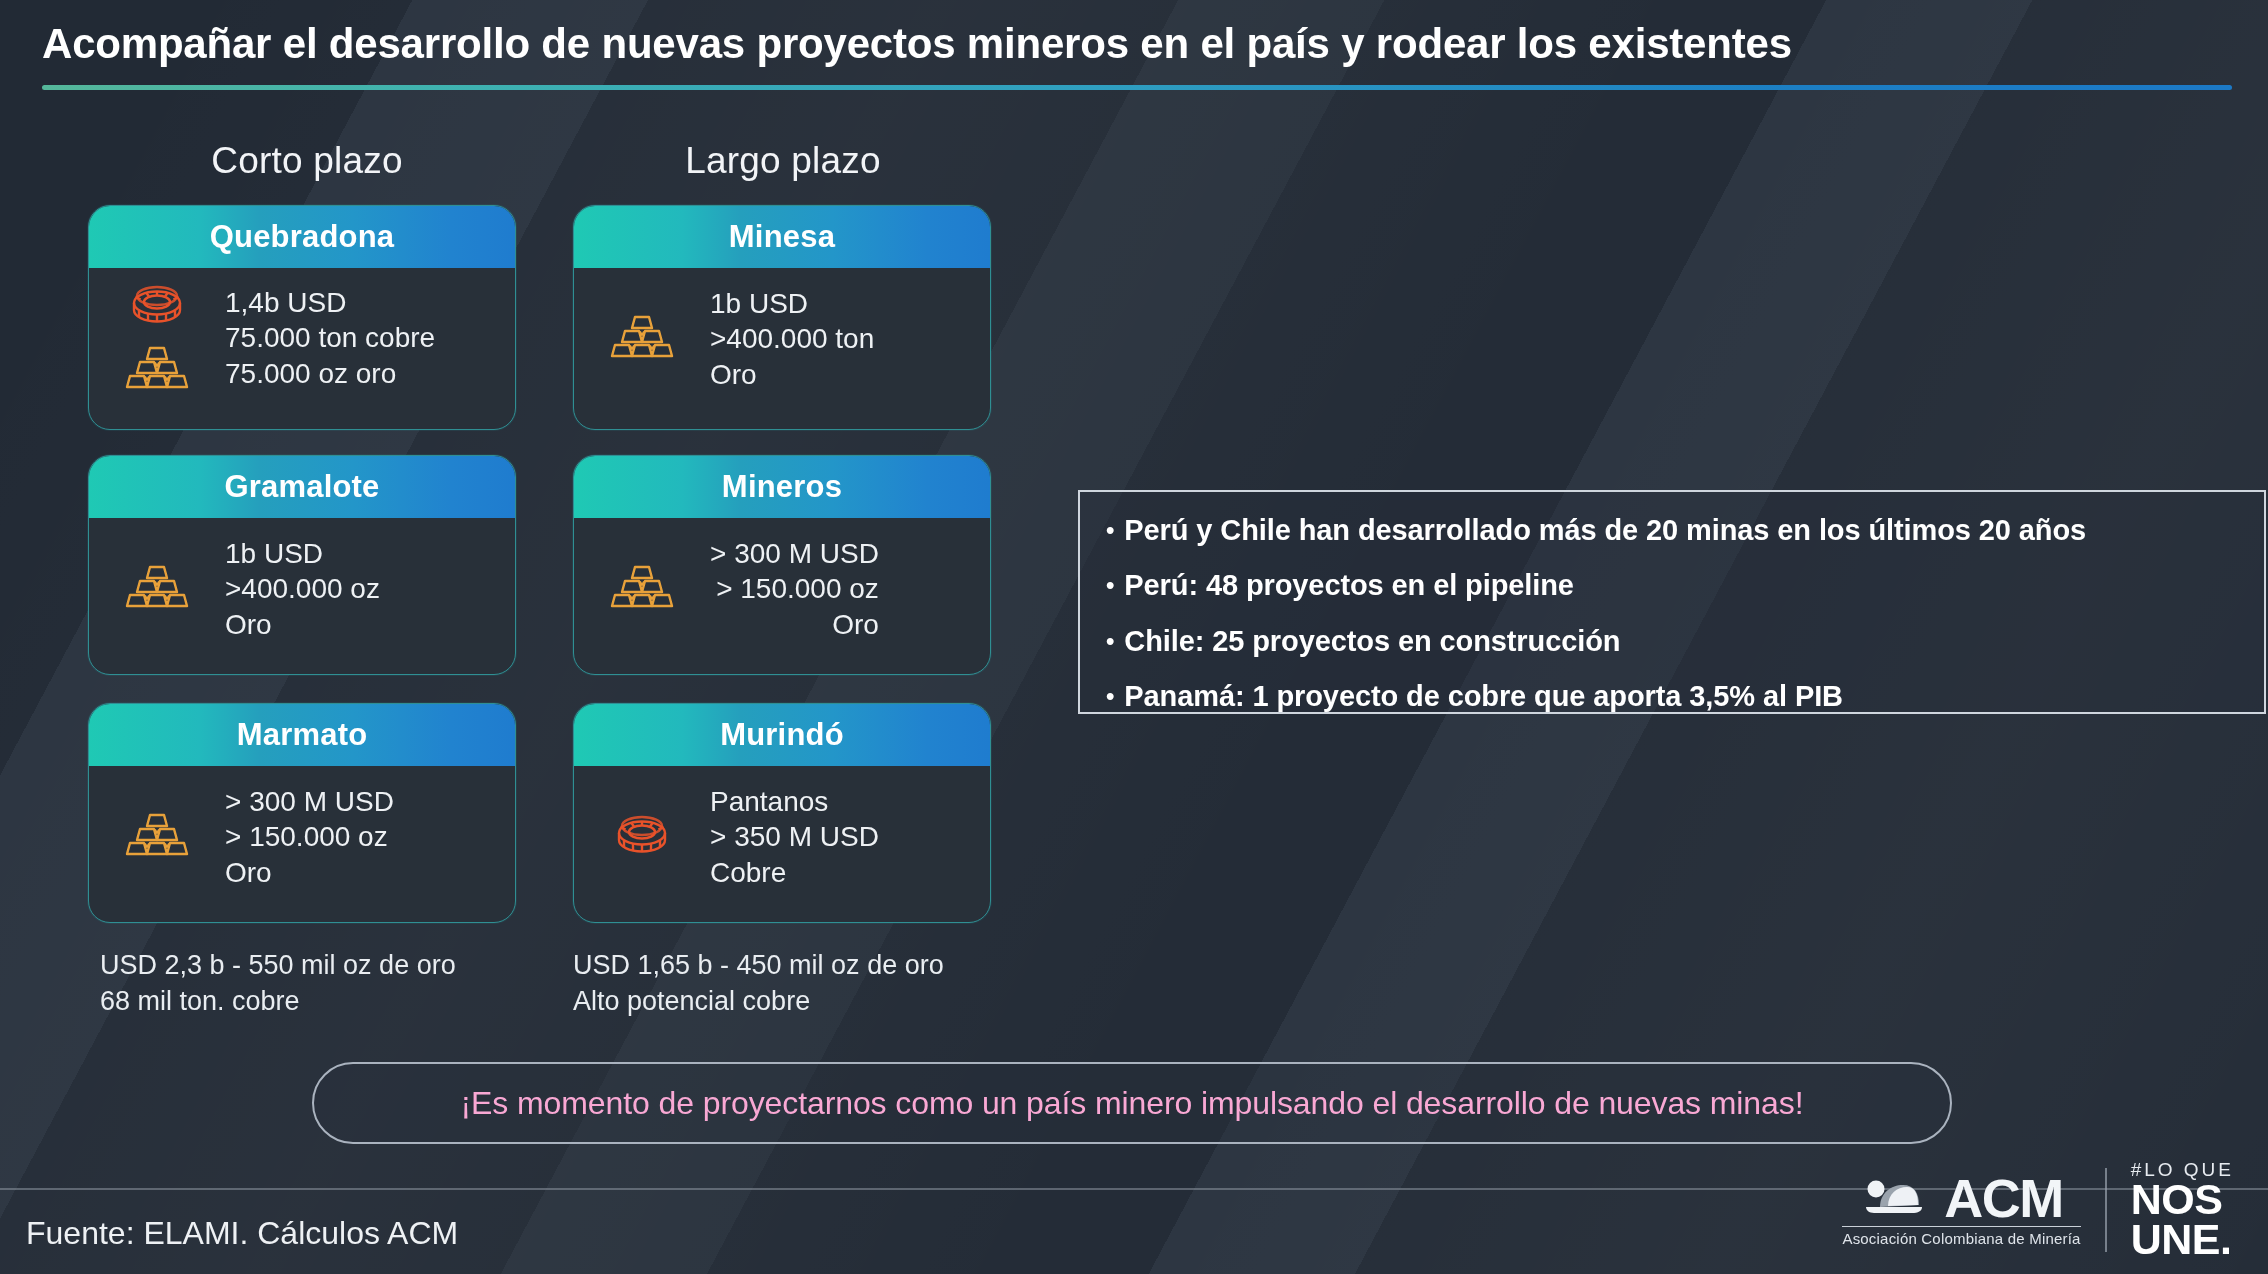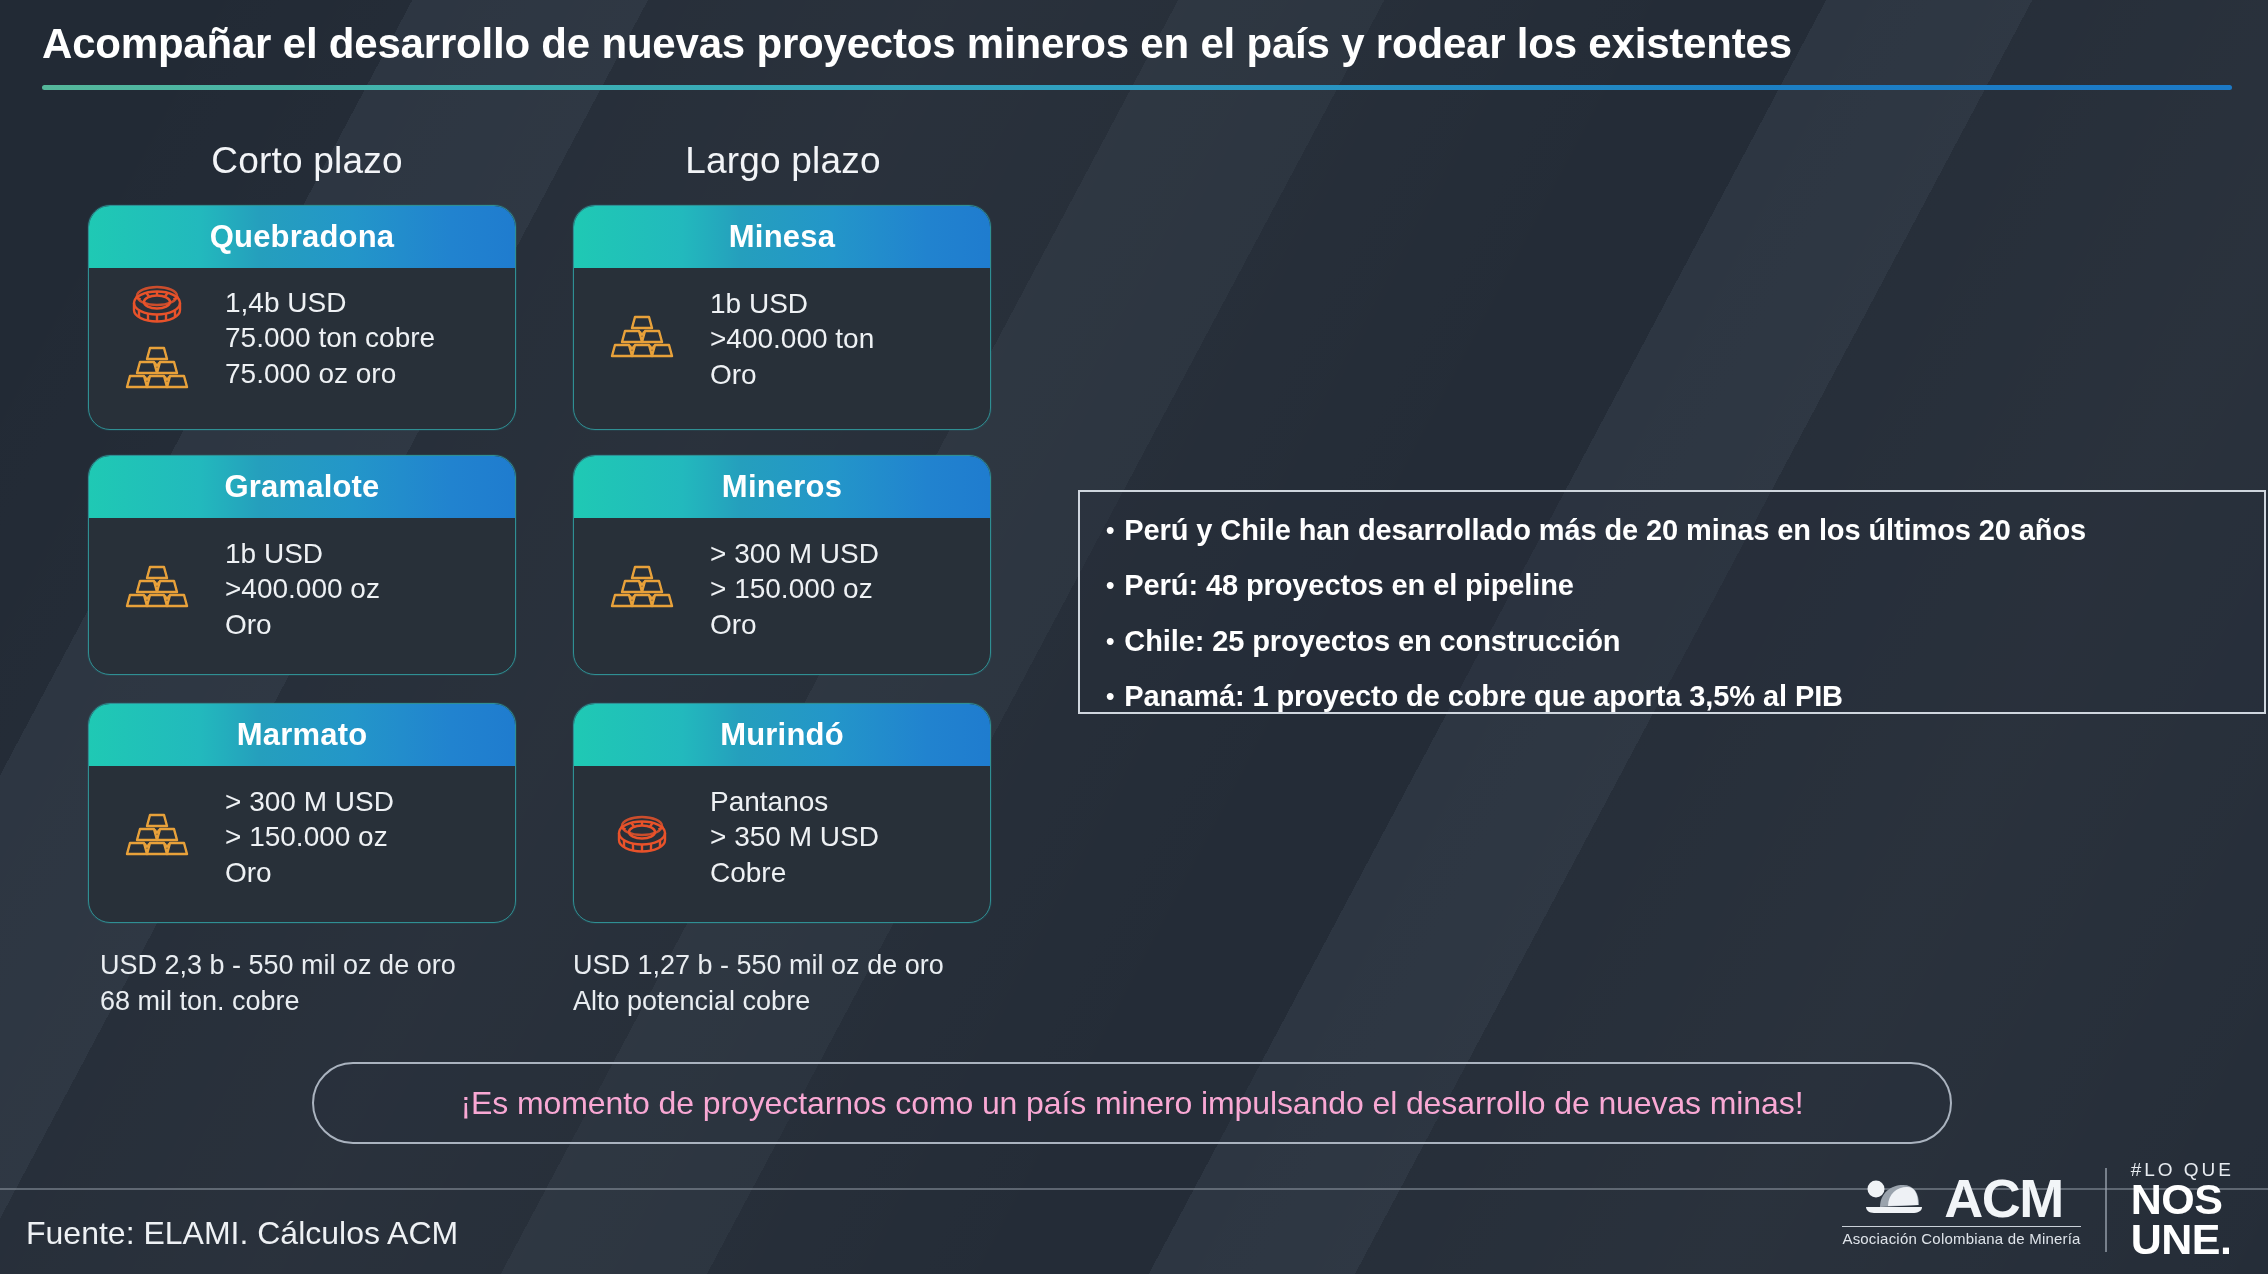--- a/index.html
+++ b/index.html
@@ -76,21 +76,21 @@
     display:flex; align-items:center; gap:26px;
     padding:18px 20px 20px 26px;
   }
   .card-icons { display:flex; flex-direction:column; gap:10px; align-items:center; width:84px; flex:none; }
   .card-lines { font-size:28px; line-height:1.26; color:#eef1f4; font-weight:400; }
 
   #card-quebradona { left:88px;  top:205px; width:428px; height:225px; }
   #card-gramalote  { left:88px;  top:455px; width:428px; height:220px; }
   #card-marmato    { left:88px;  top:703px; width:428px; height:220px; }
   #card-minesa     { left:573px; top:205px; width:418px; height:225px; }
-  #card-mineros    { left:573px; top:455px; width:418px; height:220px; }
+  #card-mineros    { left:573px; top:455px; width:418px; height:220px;text-align:right; }
   #card-murindo    { left:573px; top:703px; width:418px; height:220px; }
 
   #card-quebradona .card-body { padding-top:12px; }
 
   
   .col-footnote {
     position:absolute; font-size:27px; line-height:1.33; color:#e9edf1; font-weight:400;
   }
   #footnote-corto { left:100px; top:948px; width:470px; }
   #footnote-largo { left:573px; top:948px; width:470px; }
@@ -338,21 +338,21 @@
         <div>Cobre</div>
       </div>
     </div>
   </div>
 
   <div id="footnote-corto" class="col-footnote">
     <div>USD 2,3 b - 550 mil oz de oro</div>
     <div>68 mil ton. cobre</div>
   </div>
   <div id="footnote-largo" class="col-footnote">
-    <div>USD 1,27 b - 550 mil oz de oro</div>
+    <div>USD 1,65 b - 450 mil oz de oro</div>
     <div>Alto potencial cobre</div>
   </div>
 
   <div id="bullet-panel">
     <div id="bullet-list">
       <div class="bullet-item">
         <span class="bullet-dot">•</span>
         <span>Perú y Chile han desarrollado más de 20 minas en los últimos 20 años</span>
       </div>
       <div class="bullet-item">

